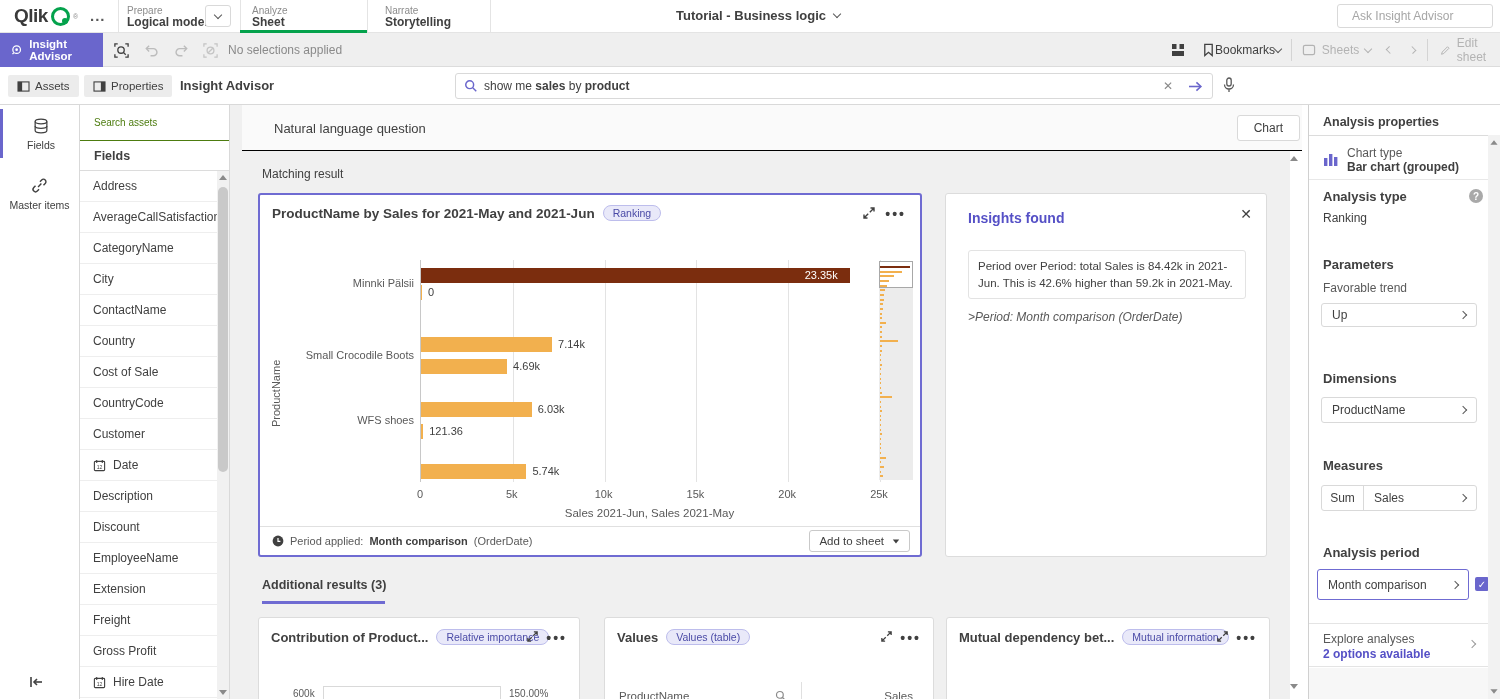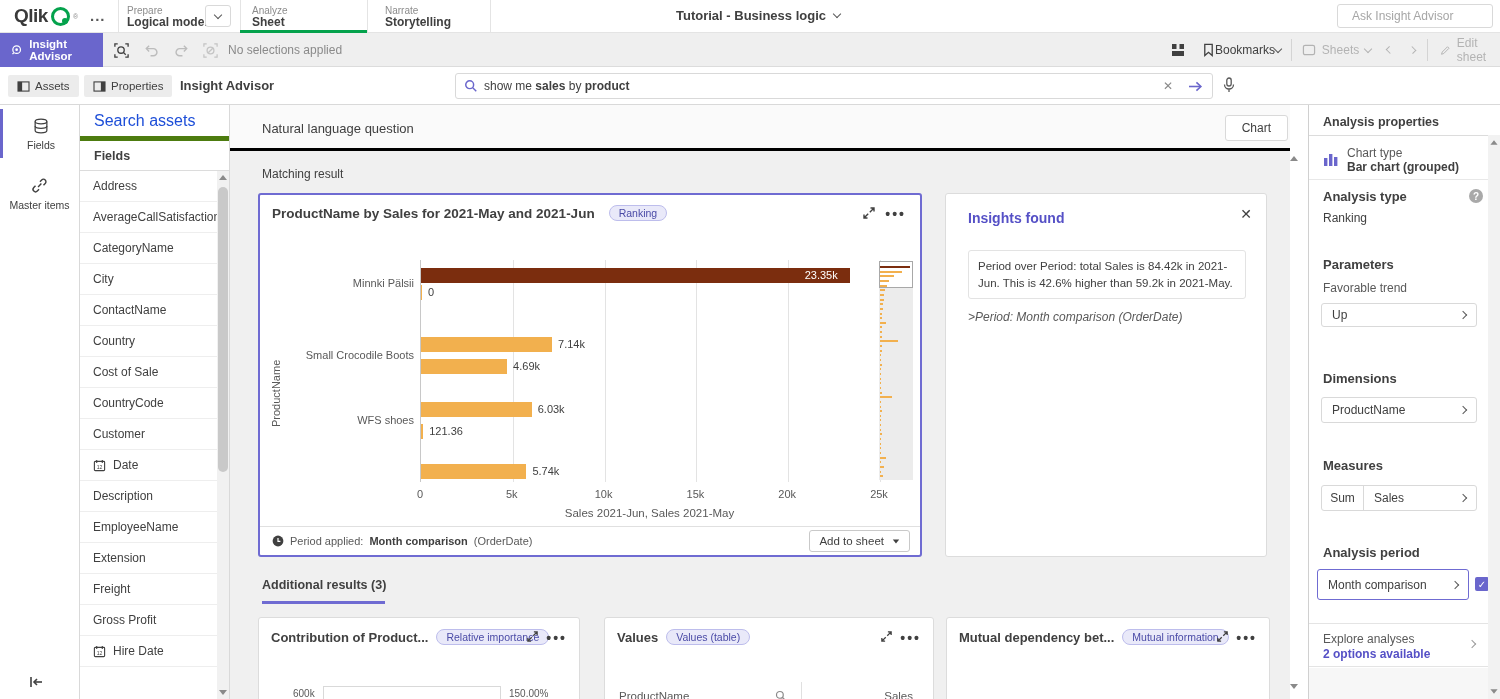--- a/index.html
+++ b/index.html
@@ -35,28 +35,28 @@
   
   .subbar{left:0;top:67px;width:1500px;height:38px;background:#fff;border-bottom:1px solid #d9d9d9}
   .panelbtn{position:absolute;top:8px;height:22px;background:#ececec;border-radius:2px;display:flex;align-items:center;gap:5px;padding:8px 9px;font-size:11.5px;color:#404040}
   
   .rail{left:0;top:105px;width:80px;height:594px;background:#fff;border-right:1px solid #d9d9d9}
   .railitem{position:relative;width:79px;padding:8px 0 7px;text-align:center;font-size:10.5px;color:#404040}
   .railitem.active{border-left:3px solid #6a66cc}
   .railitem .ric{display:flex;justify-content:center;margin-bottom:4px}
   
   .assets{left:80px;top:105px;width:150px;height:594px;background:#fff;border-right:1px solid #d9d9d9}
-  .assets .srch{height:36px;border-bottom:5px solid #4d7c0f;display:flex;align-items:center;padding:0 14px;color:#1d4ed8;font-size:16px}
+  .assets .srch{height:36px;border-bottom:1px solid #4d7c0f;display:flex;align-items:center;padding:0 14px;color:#4d7c0f;font-size:10px}
   .assets .hdr{height:30px;border-bottom:1px solid #dcdcdc;display:flex;align-items:center;padding:0 14px;font-weight:bold;font-size:12.5px}
   .field-item{height:31px;border-bottom:1px solid #eeeeee;display:flex;align-items:center;gap:7px;padding:0 10px 0 13px;font-size:12px;color:#404040;background:#fff}
   .sbtrack{position:absolute;right:0;top:66px;width:12px;bottom:0;background:#f1f1f1}
   .sbthumb{position:absolute;left:1px;width:10px;background:#c9c9c9;border-radius:5px}
   
   .main{left:230px;top:105px;width:1060px;height:594px;background:#f0f0f0}
-  .mainhdr{position:absolute;left:0;top:0;width:1060px;height:46px;background:#fafafa;border-bottom:3px solid #000000}
+  .mainhdr{position:absolute;left:12px;top:0;width:1060px;height:46px;background:#fafafa;border-bottom:1px solid #000000}
   .cancel{position:absolute;right:2px;top:10px;height:26px;padding:0 16px;background:#fff;border:1px solid #d9d9d9;border-radius:3px;font-size:12px;color:#404040;display:flex;align-items:center}
   .chartcard{position:absolute;left:28px;top:88px;width:664px;height:364px;background:#fff;border:2px solid #6f6bd2;border-radius:3px}
   .badge{display:inline-flex;align-items:center;background:#e9e9f9;border:1px solid #bdbdec;border-radius:10px;color:#4a4aa6;font-size:10.5px;padding:1px 9px;white-space:nowrap}
   .cardtitle{font-size:13.5px;color:#404040;font-weight:bold;white-space:nowrap}
   .icbtn{color:#404040}
   .dots{font-size:14px;letter-spacing:2px;color:#404040;font-weight:bold;line-height:10px}
   .gridline{position:absolute;top:0;width:1px;height:222px;background:#e3e3e3}
   .bar{position:absolute;left:0;height:15px}
   .barlabel{position:absolute;font-size:11px;color:#404040;line-height:15px;white-space:nowrap}
   .barlabel.inside{color:#fff}
@@ -305,20 +305,23 @@
           <line x1="4" y1="1" x2="4" y2="4.2" stroke="#404040" stroke-width="1.2"></line>
           <line x1="10" y1="1" x2="10" y2="4.2" stroke="#404040" stroke-width="1.2"></line>
           <text x="7" y="10.6" font-size="5.5" text-anchor="middle" fill="#404040" font-family="Liberation Sans,sans-serif">12</text>
         </svg>
         <span>Date</span>
       </div>
       <div class="field-item">
         <span>Description</span>
       </div>
       <div class="field-item">
+        <span>Discount</span>
+      </div>
+      <div class="field-item">
         <span>EmployeeName</span>
       </div>
       <div class="field-item">
         <span>Extension</span>
       </div>
       <div class="field-item">
         <span>Freight</span>
       </div>
       <div class="field-item">
         <span>Gross Profit</span>
@@ -341,21 +344,21 @@
 </div>
 
 <div class="abs main">
   <div class="mainhdr">
     <span class="abs" style="left:32px;top:16px;font-size:13px;color:#404040">Natural language question</span>
     <button class="cancel" style="border:1px solid #d9d9d9">Chart</button>
   </div>
   <span class="abs" style="left:32px;top:62px;font-size:12px;color:#404040">Matching result</span>
 
   <div class="chartcard">
-    <div class="abs flex" style="left:12px;top:10px;gap:14px">
+    <div class="abs flex" style="left:12px;top:10px;gap:8px">
       <span class="cardtitle">ProductName by Sales for 2021-May and 2021-Jun</span>
       <span class="badge">Ranking</span>
     </div>
     <span class="abs icbtn" style="right:44px;top:11px">
       <svg width="14" height="14" viewBox="0 0 14 14">
           <path d="M8.5 2 H12 V5.5 M12 2 L7.8 6.2" fill="none" stroke="#404040" stroke-width="1.4"></path>
           <path d="M5.5 12 H2 V8.5 M2 12 L6.2 7.8" fill="none" stroke="#404040" stroke-width="1.4"></path>
         </svg>
     </span>
     <span class="abs dots" style="right:14px;top:14px">•••</span>

